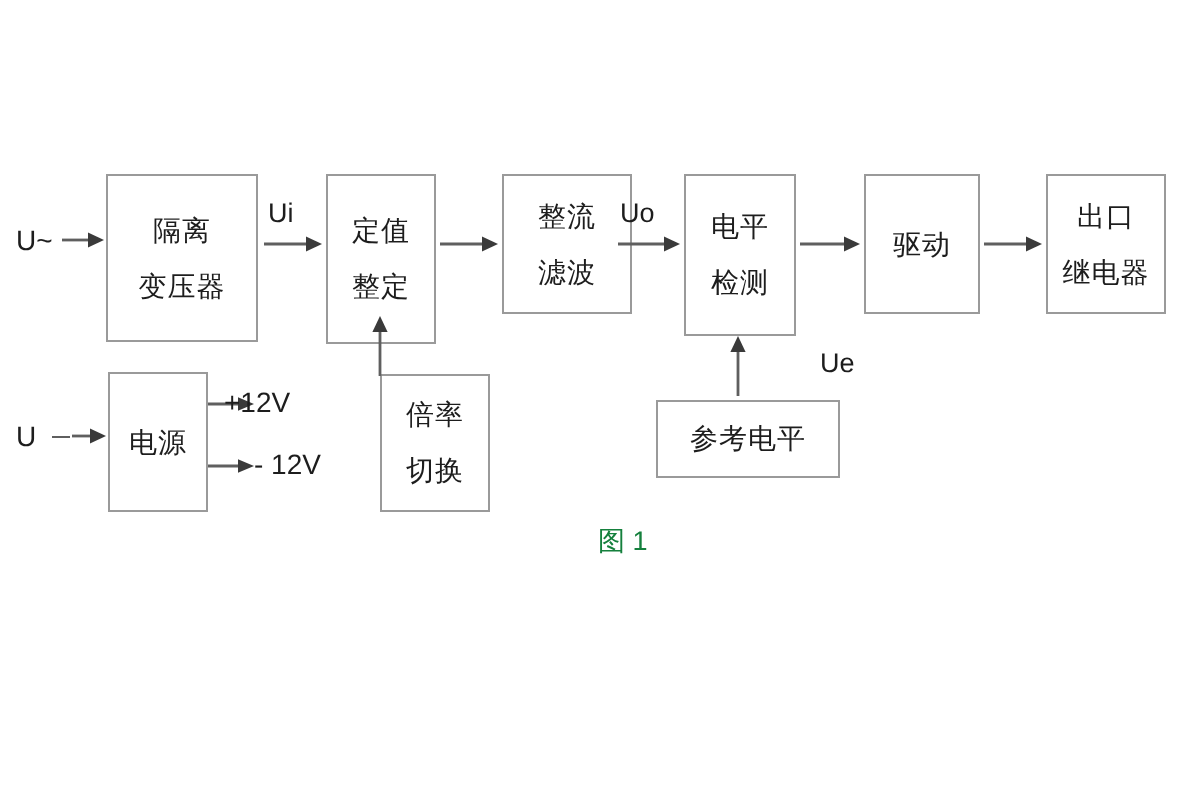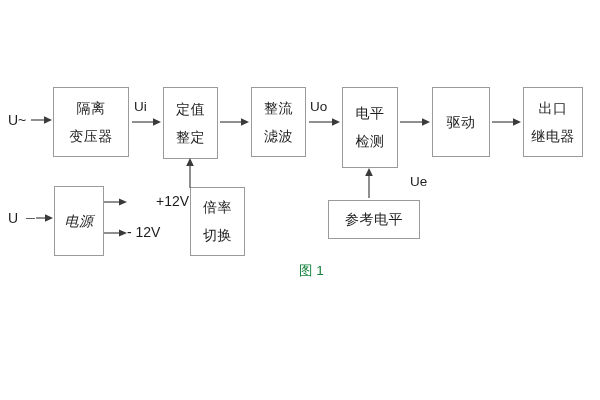--- a/index.html
+++ b/index.html
@@ -87,47 +87,47 @@
     </svg>
   </div>
 
   <div class="harrow" style="left:36px; top:212px;">
     <svg width="18" height="12" viewBox="0 0 18 12">
       <line x1="0" y1="6" x2="11" y2="6" stroke="#5f5f5f" stroke-width="1.4"></line>
       <polygon points="9,2.2 17,6 9,9.8" fill="#3a3a3a"></polygon>
     </svg>
   </div>
 
-  <div class="block" style="left:53px; top:87px; width:76px; height:70px;align-items:center;">
+  <div class="block" style="left:53px; top:87px; width:76px; height:84px;align-items:center;">
     <span class="ln">隔离</span>
     <span class="ln">变压器</span>
   </div>
 
   <div class="label sig" style="left:134px; top:100px;">Ui</div>
 
   <div class="harrow" style="left:132px; top:116px;">
     <svg width="30" height="12" viewBox="0 0 30 12">
       <line x1="0" y1="6" x2="23" y2="6" stroke="#5f5f5f" stroke-width="1.4"></line>
       <polygon points="21,2.2 29,6 21,9.8" fill="#3a3a3a"></polygon>
     </svg>
   </div>
 
-  <div class="block" style="left:163px; top:87px; width:55px; height:72px;align-items:center;">
+  <div class="block" style="left:163px; top:87px; width:55px; height:85px;align-items:center;">
     <span class="ln">定值</span>
     <span class="ln">整定</span>
   </div>
 
   <div class="harrow" style="left:220px; top:116px;">
     <svg width="30" height="12" viewBox="0 0 30 12">
       <line x1="0" y1="6" x2="23" y2="6" stroke="#5f5f5f" stroke-width="1.4"></line>
       <polygon points="21,2.2 29,6 21,9.8" fill="#3a3a3a"></polygon>
     </svg>
   </div>
 
-  <div class="block" style="left:251px; top:87px; width:55px; height:70px;">
+  <div class="block" style="left:251px; top:87px; width:65px; height:70px;">
     <span class="ln">整流</span>
     <span class="ln">滤波</span>
   </div>
 
   <div class="label sig" style="left:310px; top:100px;text-align:center;">Uo</div>
 
   <div class="harrow" style="left:309px; top:116px;">
     <svg width="32" height="12" viewBox="0 0 32 12">
       <line x1="0" y1="6" x2="25" y2="6" stroke="#5f5f5f" stroke-width="1.4"></line>
       <polygon points="23,2.2 31,6 23,9.8" fill="#3a3a3a"></polygon>
@@ -155,31 +155,31 @@
       <line x1="0" y1="6" x2="23" y2="6" stroke="#5f5f5f" stroke-width="1.4"></line>
       <polygon points="21,2.2 29,6 21,9.8" fill="#3a3a3a"></polygon>
     </svg>
   </div>
 
   <div class="block" style="left:523px; top:87px; width:60px; height:70px;">
     <span class="ln">出口</span>
     <span class="ln">继电器</span>
   </div>
 
-  <div class="block" style="left:54px; top:186px; width:50px; height:70px;font-style:italic;">
+  <div class="block" style="left:54px; top:186px; width:50px; height:70px;">
     <span class="ln">电源</span>
   </div>
 
   <div class="harrow" style="left:104px; top:196px;">
     <svg width="24" height="12" viewBox="0 0 24 12">
       <line x1="0" y1="6" x2="17" y2="6" stroke="#5f5f5f" stroke-width="1.4"></line>
       <polygon points="15,2.6 23,6 15,9.4" fill="#3a3a3a"></polygon>
     </svg>
   </div>
-  <div class="label" style="left:112px; top:194px; font-size:14px;margin-left:44px;">+12V</div>
+  <div class="label" style="left:112px; top:194px; font-size:14px;">+12V</div>
 
   <div class="harrow" style="left:104px; top:227px;">
     <svg width="24" height="12" viewBox="0 0 24 12">
       <line x1="0" y1="6" x2="17" y2="6" stroke="#5f5f5f" stroke-width="1.4"></line>
       <polygon points="15,2.6 23,6 15,9.4" fill="#3a3a3a"></polygon>
     </svg>
   </div>
   <div class="label" style="left:127px; top:225px; font-size:14px;">- 12V</div>
 
   <div class="block" style="left:163px; top:187px; width:55px; height:69px;margin-left:27px;">

